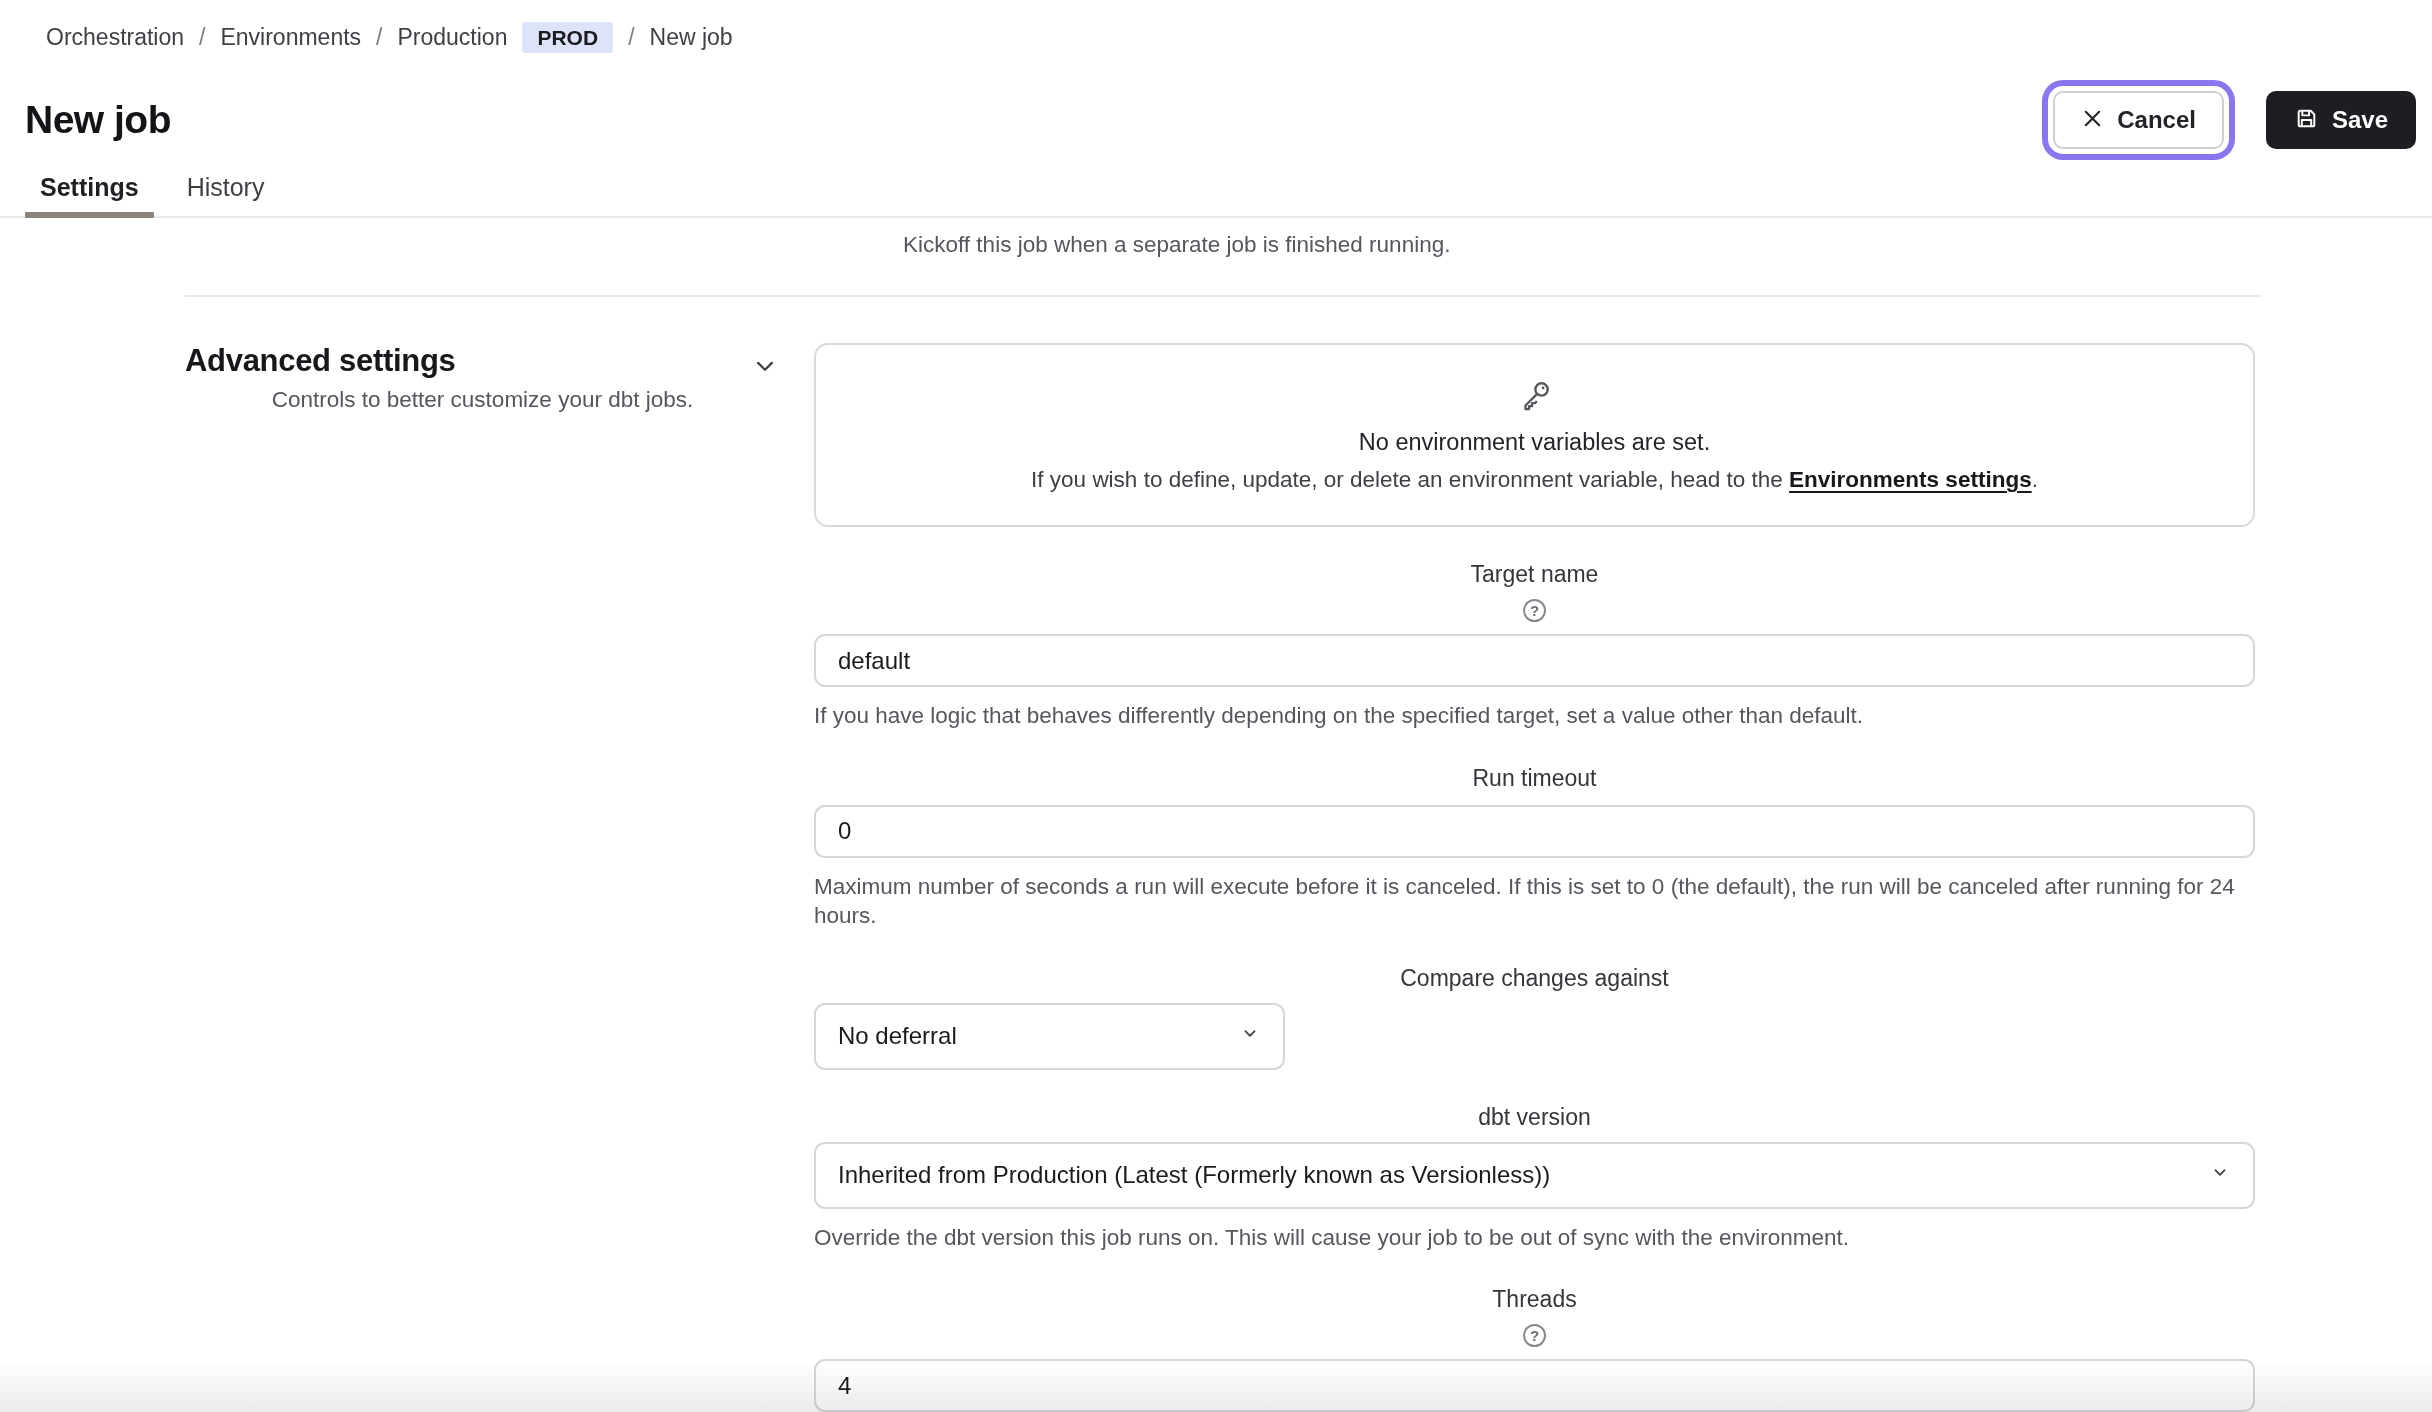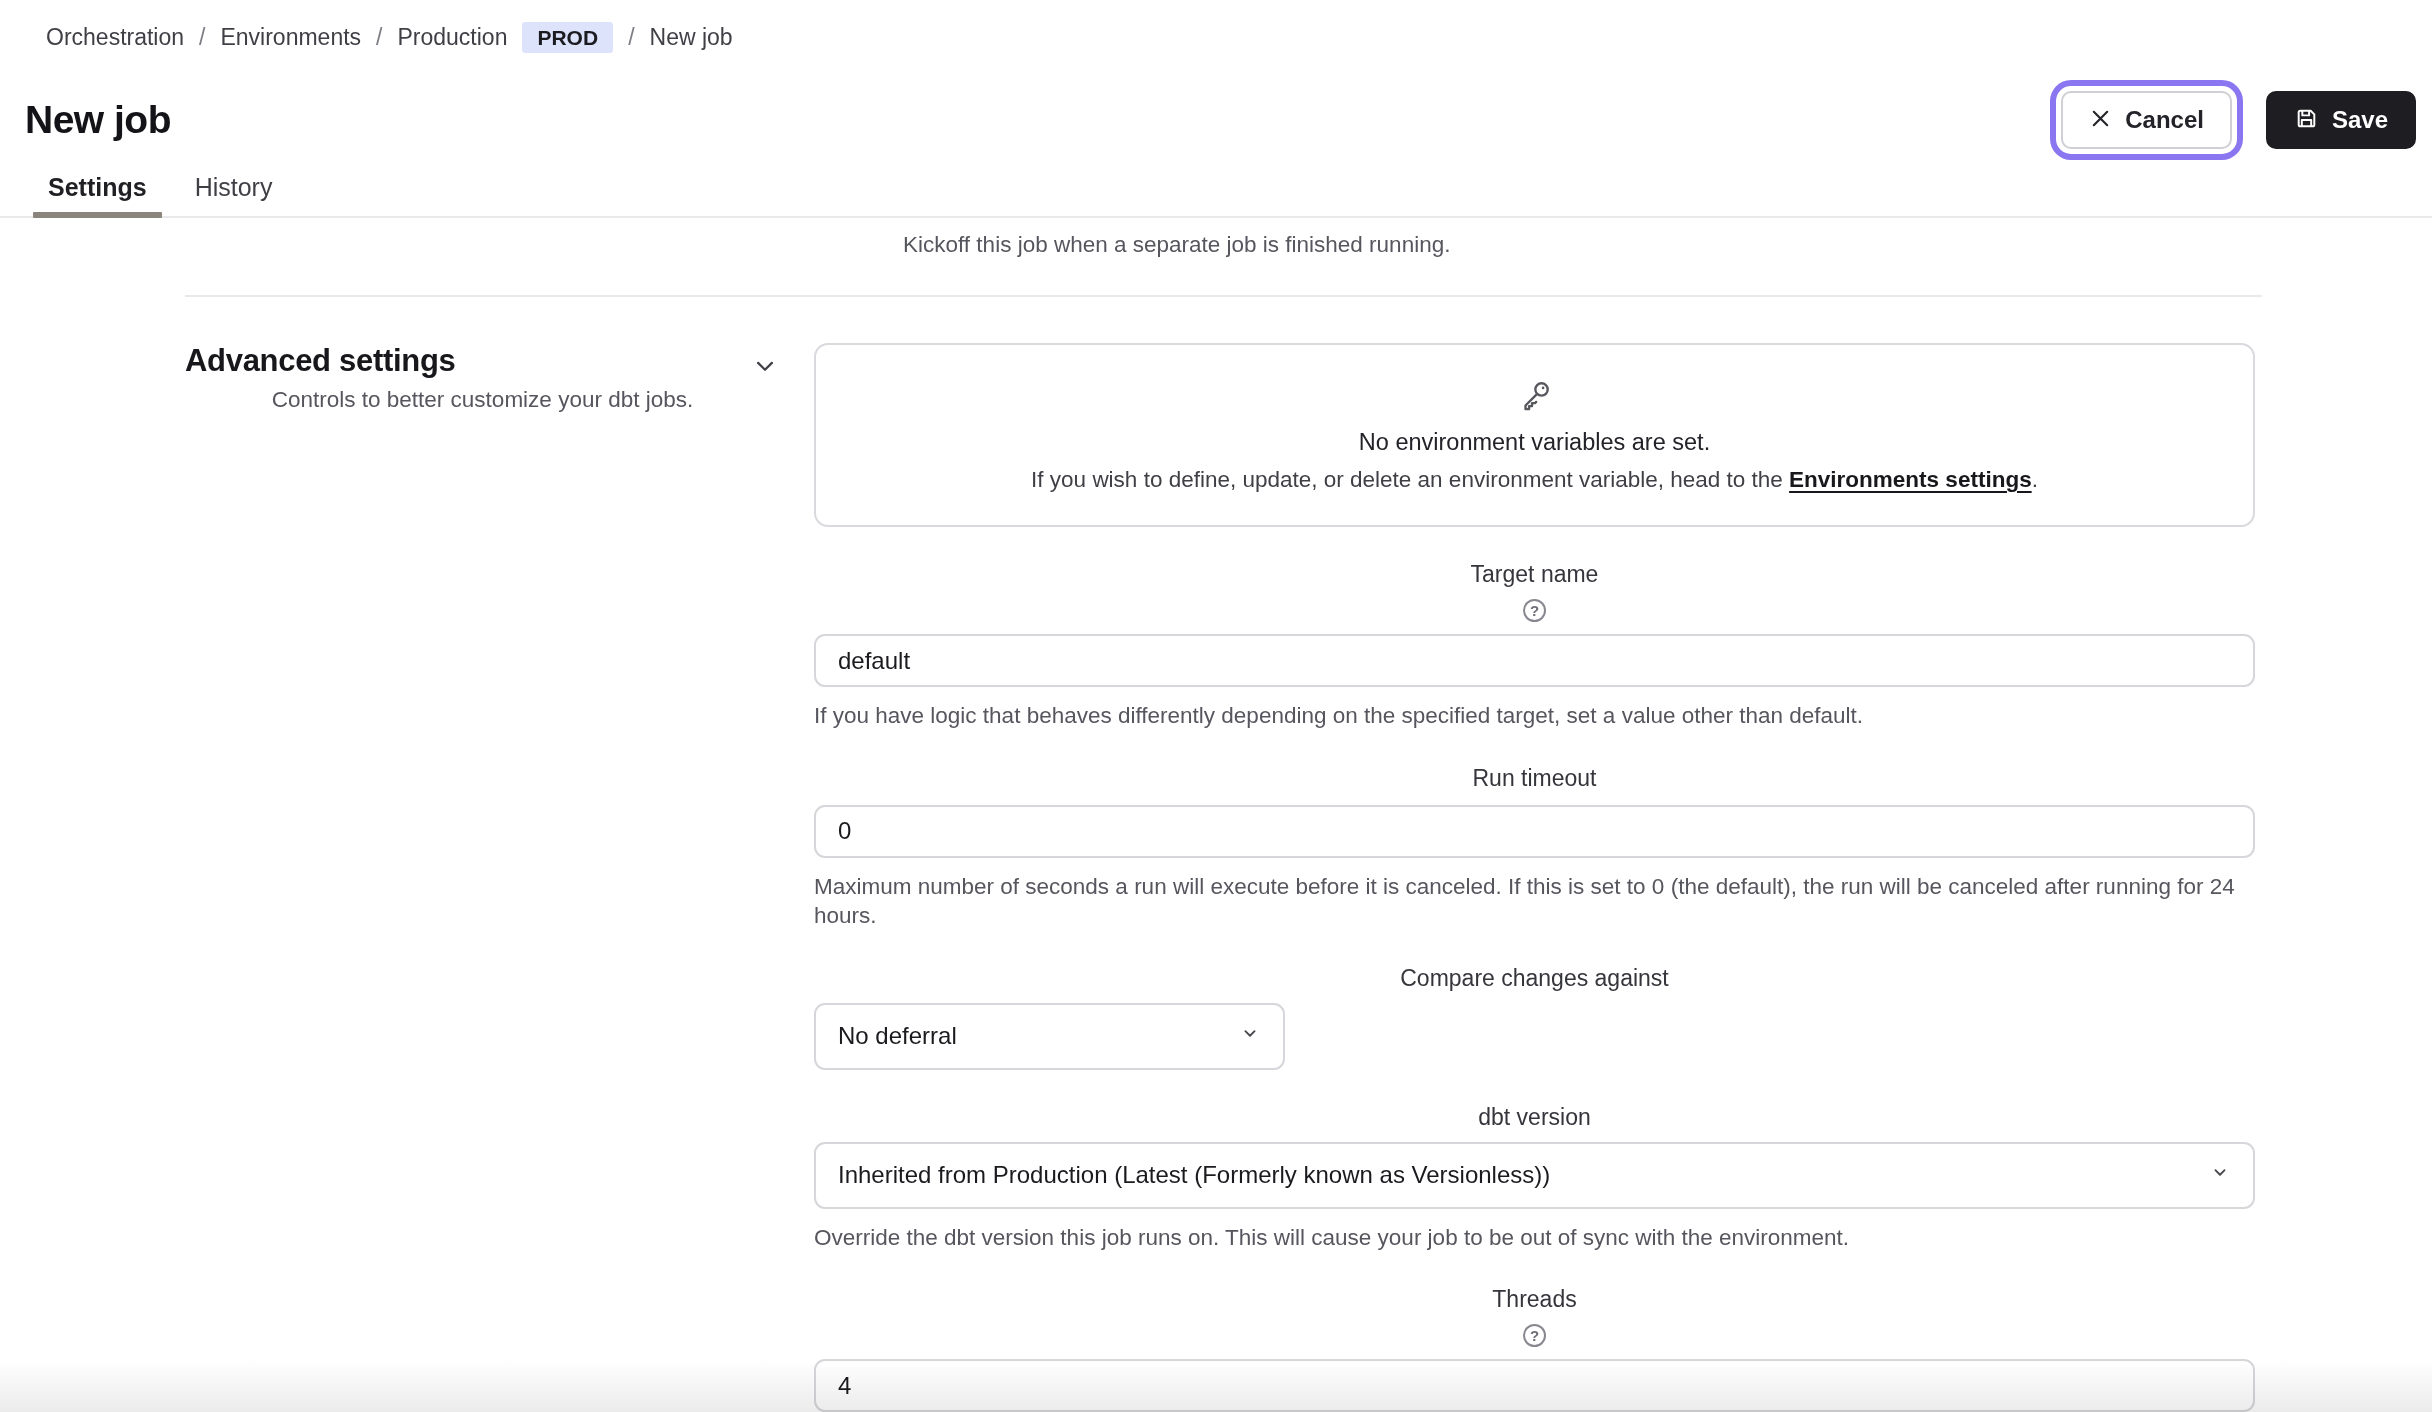--- a/index.html
+++ b/index.html
@@ -36,39 +36,39 @@
     font-weight:700;font-size:21px;
     padding:5px 15px;border-radius:3px;line-height:1;
   }
   
   .header-row{
     margin-top:38px;padding:0 16px 0 25px;
     display:flex;align-items:center;justify-content:space-between;
     height:60px;
   }
   .page-title{font-size:39px;font-weight:700;color:#141418;letter-spacing:-0.5px;}
-  .header-actions{display:flex;align-items:flex-start;gap:28px;}
+  .header-actions{display:flex;align-items:flex-start;gap:36px;}
   .btn{
     display:flex;align-items:center;gap:13px;
     height:58px;padding:0 26px;border-radius:10px;
     font-size:24px;font-weight:600;cursor:pointer;line-height:1;
     font-family:inherit;
   }
   .btn-cancel{
     background:#fff;color:#232329;border:2px solid #cfcfd5;
     box-shadow:0 0 0 5px #ffffff,0 0 0 11px var(--accent-purple);
     margin-right:6px;
   }
   .btn-save{
     background:var(--save-bg);color:#fff;border:2px solid var(--save-bg);
   }
   .icon-svg{display:block;}
   
   .tabs{
-    margin-top:22px;padding-left:33px;
+    margin-top:22px;padding-left:25px;
     display:flex;align-items:flex-end;
     border-bottom:2px solid var(--divider);
     height:46px;position:relative;
   }
   .tab{
     position:relative;padding:0 15px 14px 15px;
     font-size:25px;cursor:pointer;color:var(--text-label);font-weight:500;
   }
   .tab.active{color:#1f1f24;font-weight:600;}
   .tab.active::after{

